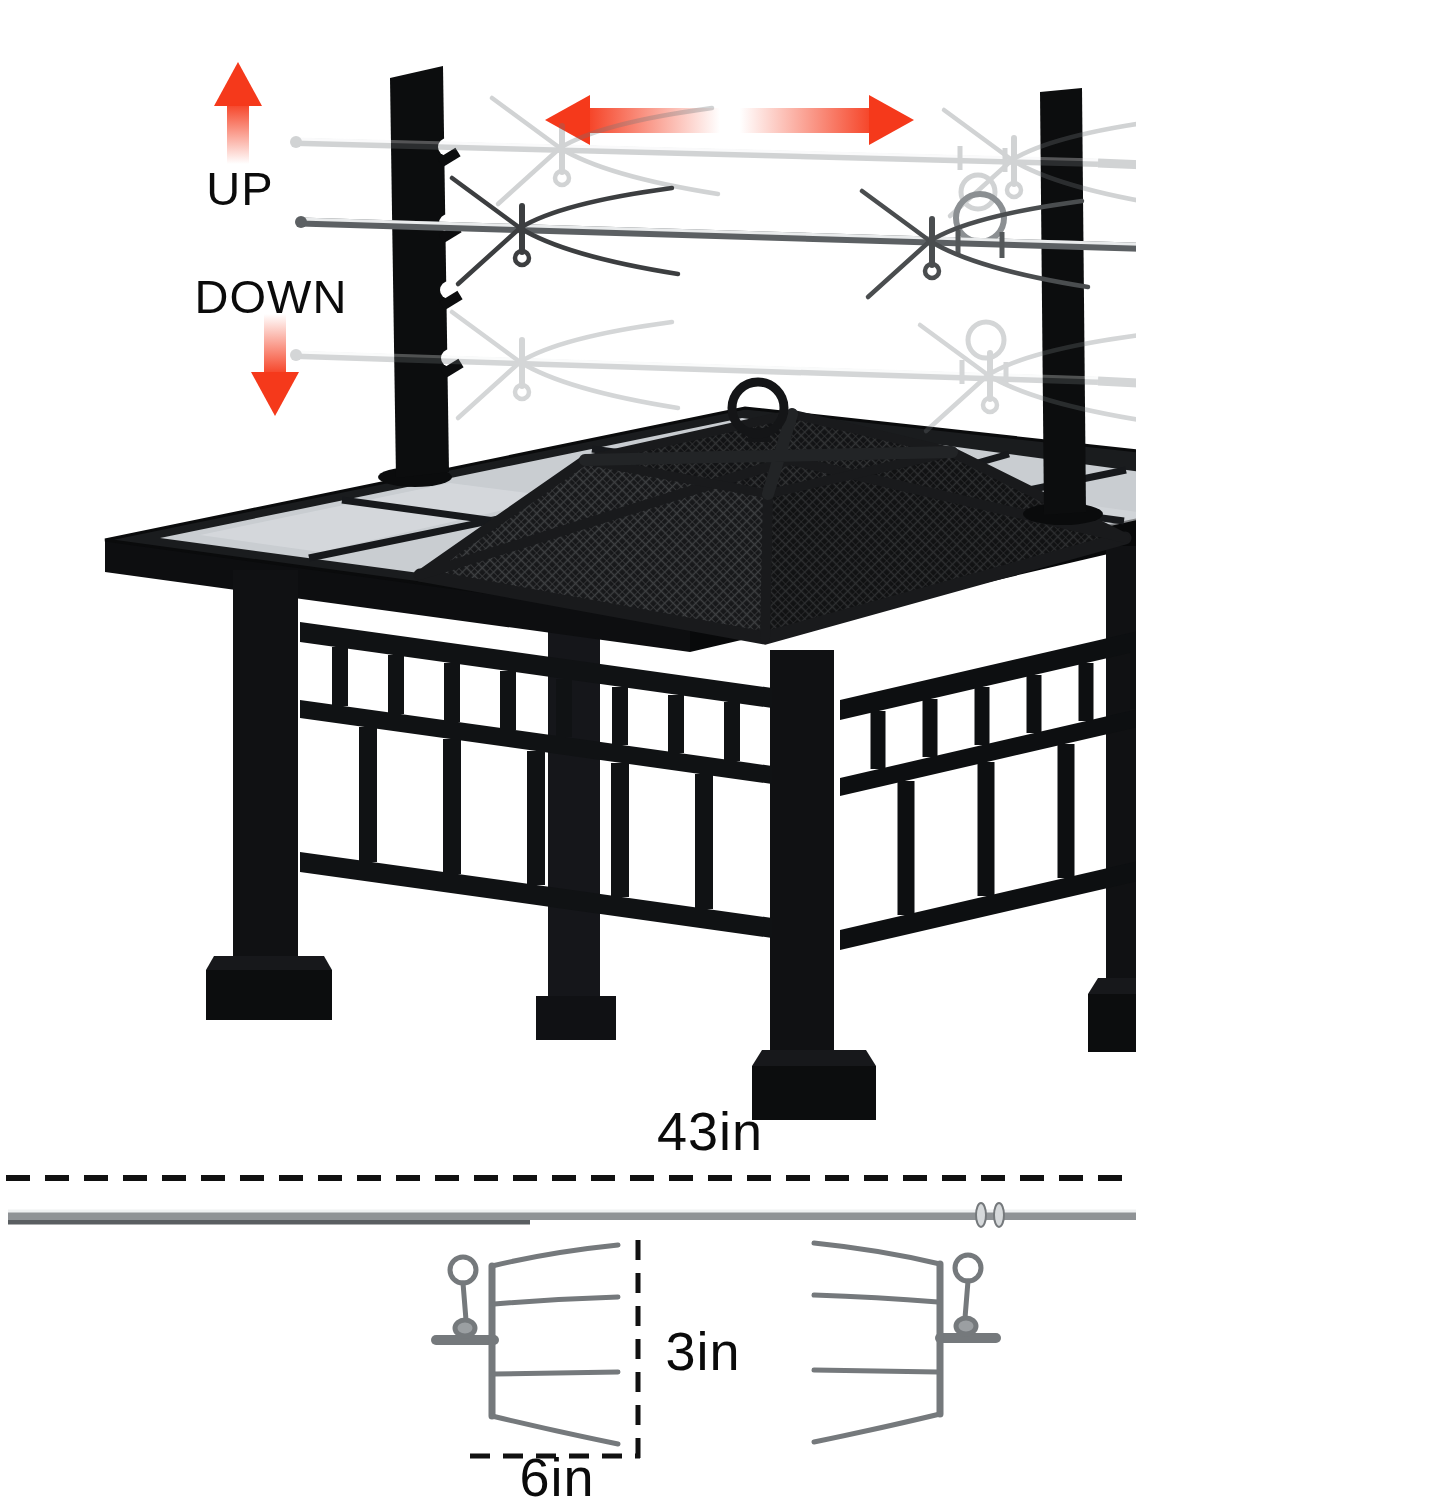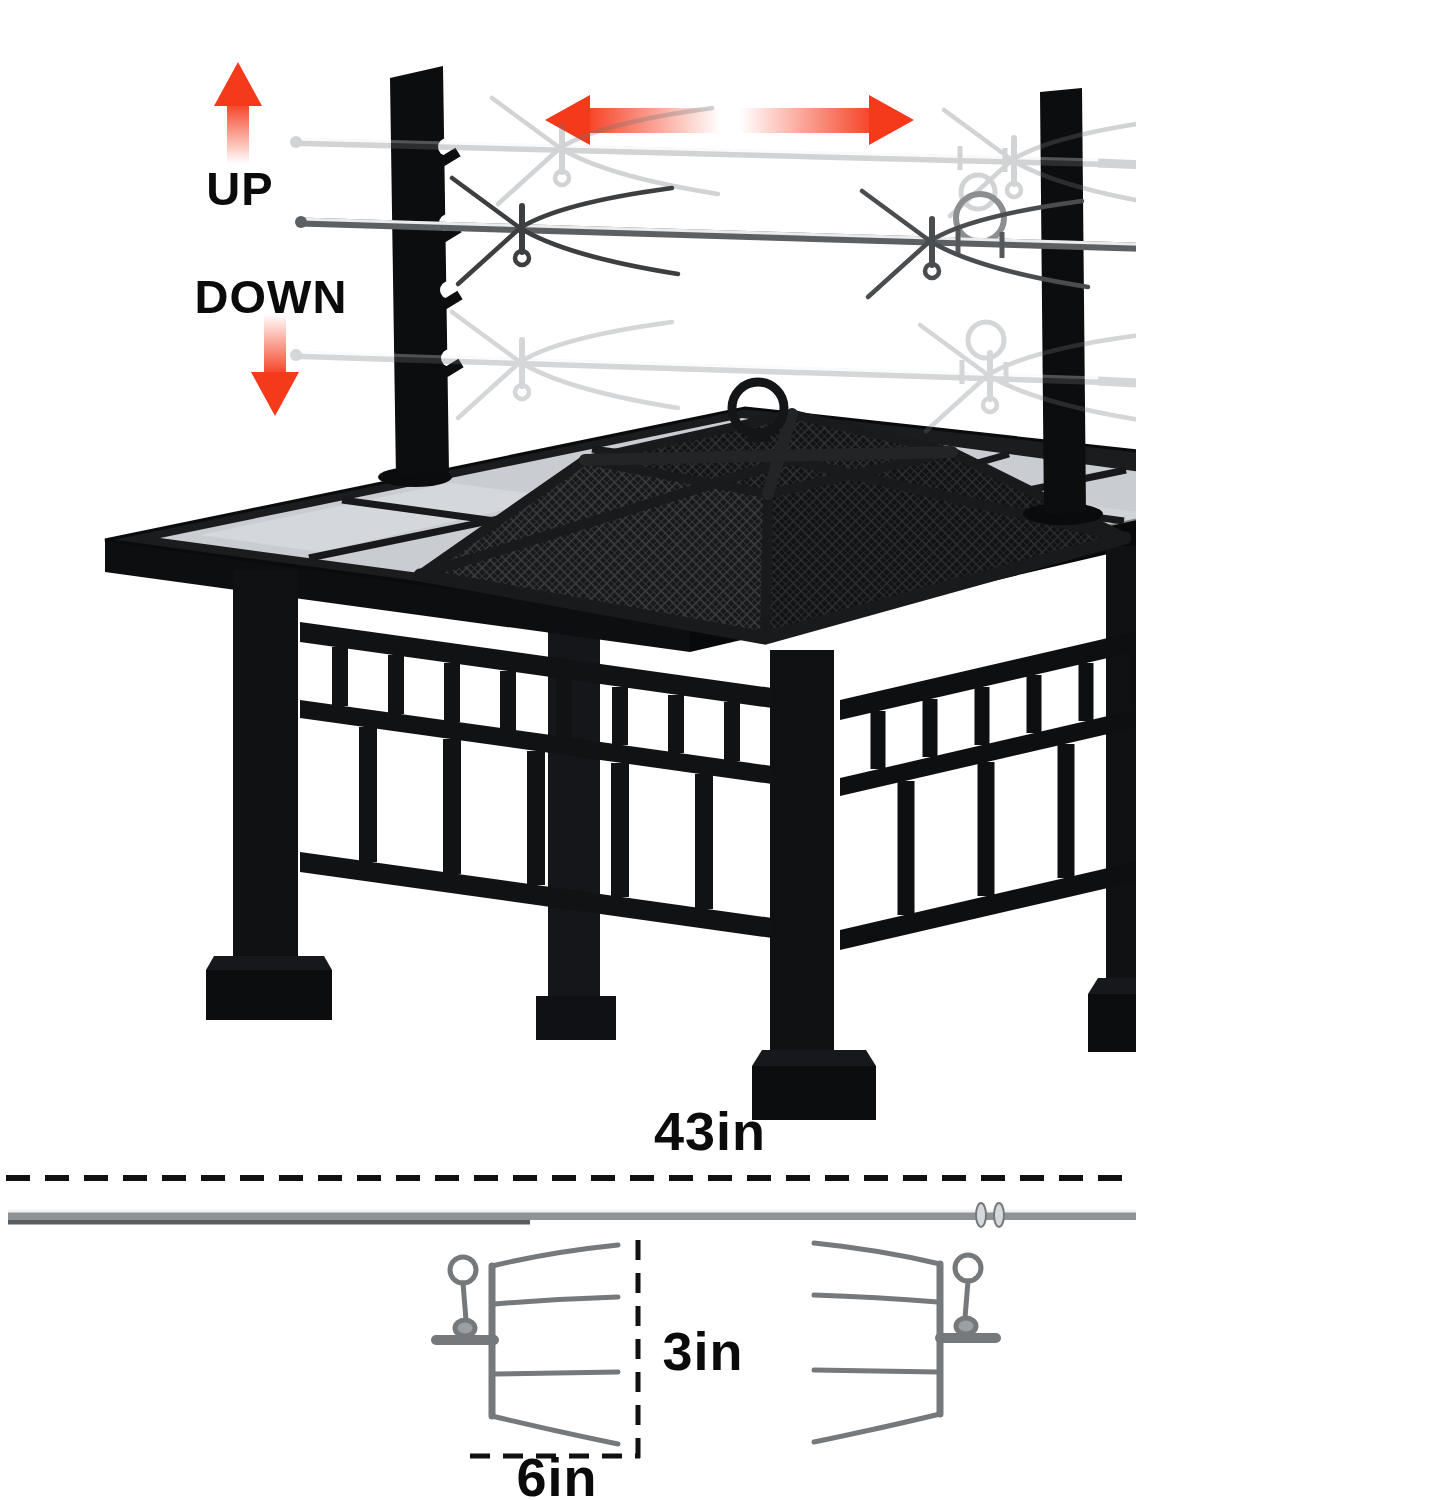--- a/index.html
+++ b/index.html
@@ -1,17 +1,17 @@
 <!DOCTYPE html>
 <html><head>
 <meta charset="utf-8">
 <style>
   html,body{margin:0;padding:0;background:#ffffff;}
   #stage{position:relative;width:1136px;height:1500px;background:#fff;overflow:hidden;
-         font-family:"Liberation Sans","DejaVu Sans",sans-serif;font-weight:bold;}
+         font-family:"Liberation Sans","DejaVu Sans",sans-serif;}
   svg{display:block}
   text{fill:#0b0b0b;}
   .dim-text{font-size:54px;letter-spacing:1px;}
   .dir-text{font-size:47px;letter-spacing:1px;}
 </style>
 </head>
 <body>
 
 <div id="stage">
 <svg viewBox="0 0 1435 1500" width="1435" height="1500">

